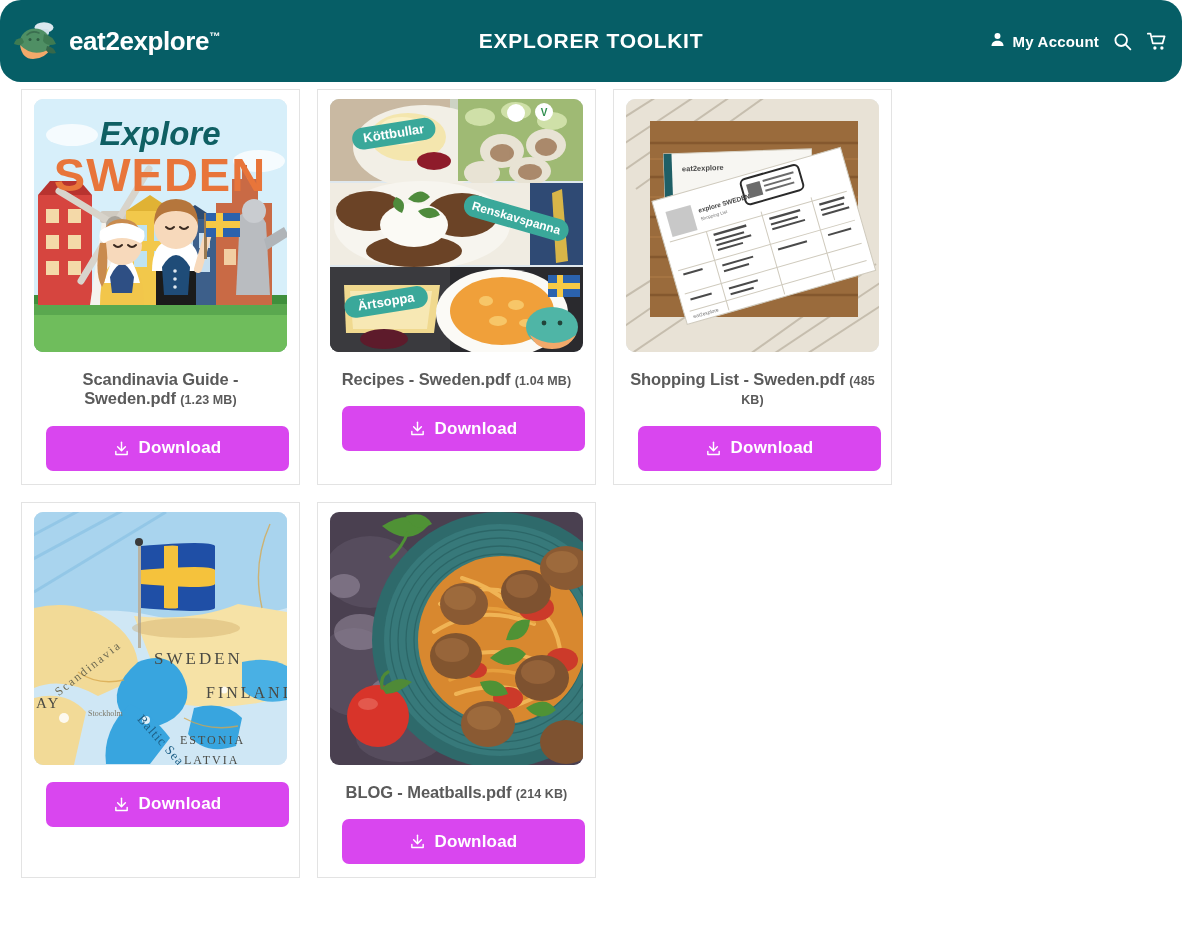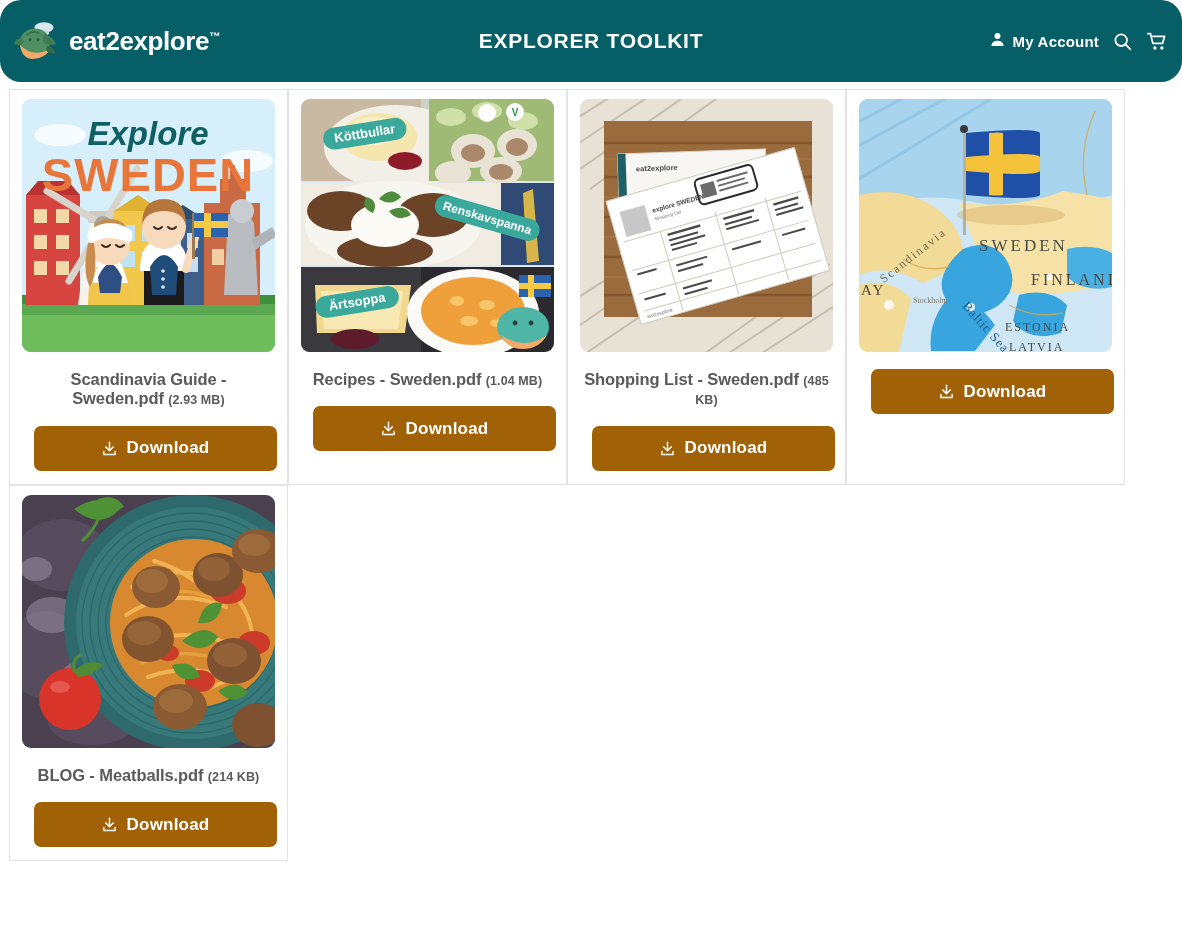--- a/index.html
+++ b/index.html
@@ -76,21 +76,22 @@
     letter-spacing: 0.2px;
     white-space: nowrap;
     justify-content: flex-end;
   }
   .icon-btn { display: flex; align-items: center; }
 
   
   .toolkit-grid {
     display: flex;
     flex-wrap: wrap;
-    padding: 7px 9px 0 9px;
+    gap: 17px;
+    padding: 7px 9px 0 21px;
     box-sizing: border-box;
     align-content: flex-start;
   }
   .asset-card {
     width: 279px;
     box-sizing: border-box;
     background: #ffffff;
     border: 1px solid #e3e3e3;
     padding: 9px 9px 13px 9px;
     display: flex;
@@ -118,21 +119,21 @@
   }
   .asset-size {
     font-size: 12.5px;
     font-weight: 700;
     letter-spacing: 0.1px;
   }
   .download-btn {
     margin-top: 17px;
     width: 243px;
     height: 45px;
-    background: #a16207;
+    background: #d946ef;
     border: none;
     border-radius: 7px;
     color: #ffffff;
     font-family: "Liberation Sans", sans-serif;
     font-size: 17px;
     font-weight: 700;
     letter-spacing: 0.2px;
     display: flex;
     align-items: center;
     justify-content: center;
@@ -289,21 +290,21 @@
         <rect x="172" y="114" width="34" height="24" fill="#2b62ad"></rect>
         <rect x="172" y="122" width="34" height="7" fill="#f6c945"></rect>
         <rect x="182" y="114" width="7" height="24" fill="#f6c945"></rect>
 
         <text x="126" y="46" text-anchor="middle" font-family="Liberation Sans, sans-serif" font-size="33" font-weight="bold" fill="#0f5f63" font-style="italic">Explore</text>
         <text x="126" y="92" text-anchor="middle" font-family="Liberation Sans, sans-serif" font-size="47" font-weight="bold" fill="#e8753a" letter-spacing="1">SWEDEN</text>
       </svg>
     </div>
     <div class="asset-caption">
       <span>Scandinavia Guide - Sweden.pdf</span>
-      <span class="asset-size">(2.93 MB)</span>
+      <span class="asset-size">(1.23 MB)</span>
     </div>
     <button class="download-btn">
       <span class="dl-icon">
         <svg width="17" height="17" viewBox="0 0 24 24" fill="none" stroke="#ffffff" stroke-width="2" stroke-linecap="round" stroke-linejoin="round">
             <line x1="12" y1="3" x2="12" y2="14.5"></line>
             <polyline points="6.5,9.5 12,15 17.5,9.5"></polyline>
             <polyline points="4,16 4,20.5 20,20.5 20,16"></polyline>
           </svg>
       </span>
       <span>Download</span>

